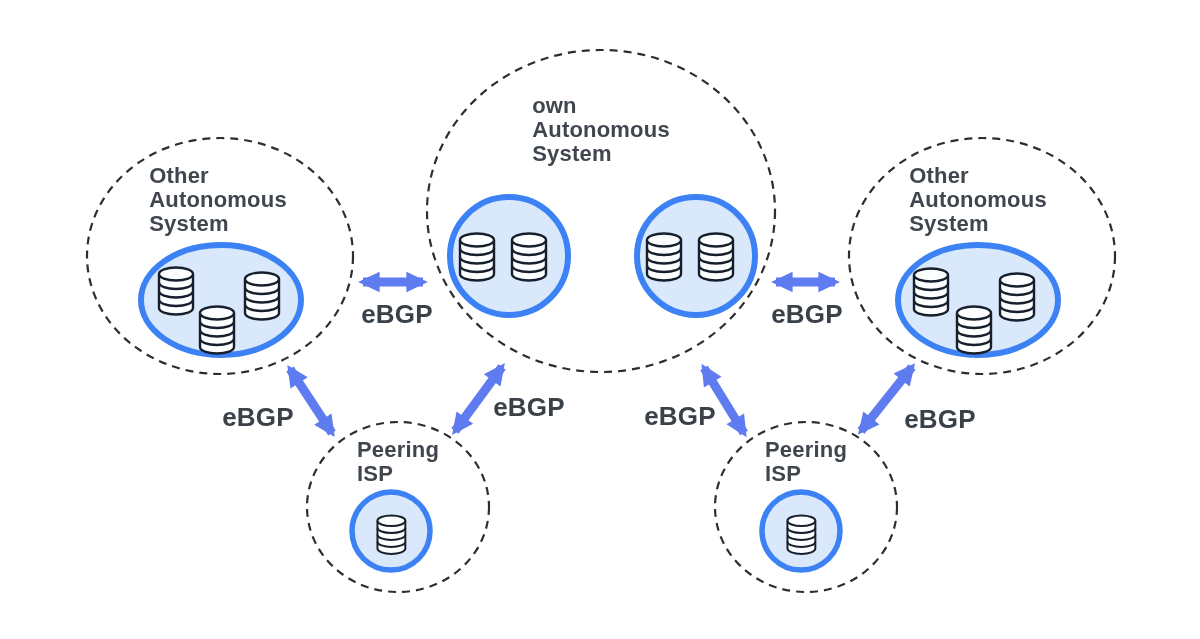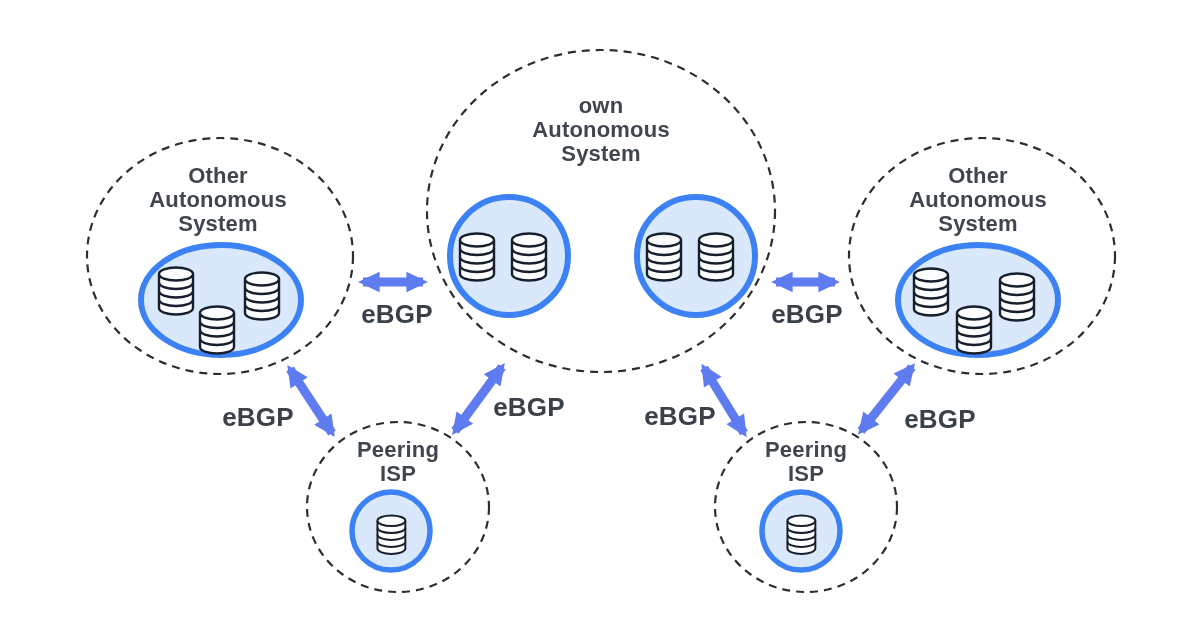--- a/index.html
+++ b/index.html
@@ -37,21 +37,20 @@
     stroke:var(--arrow,#5e7bef);
     stroke-width:9;
     stroke-linecap:butt;
   }
   .ah{fill:var(--arrow,#5e7bef);}
   .db-body{fill:var(--icon-fill,#fdfeff);stroke:var(--icon-stroke,#161f2c);stroke-width:2.4;}
   .db-line{fill:none;stroke:var(--icon-stroke,#161f2c);stroke-width:2.4;}
   .node-label{
     position:absolute;
     transform:translate(-50%,-50%);
-    text-align:center;
     white-space:pre-line;
     font-size:22px;
     line-height:1.1;
     font-weight:600;
     color:var(--label-text,#40464d);
     letter-spacing:.2px;
   }
   .edge-label{
     position:absolute;
     transform:translate(-50%,-50%);

